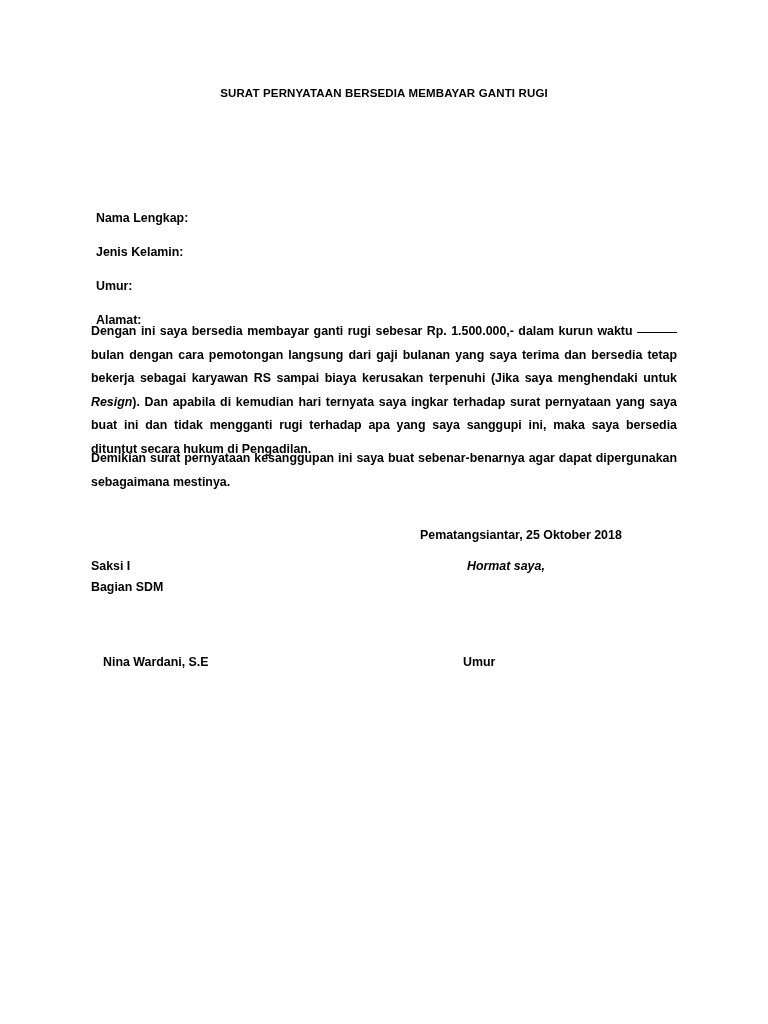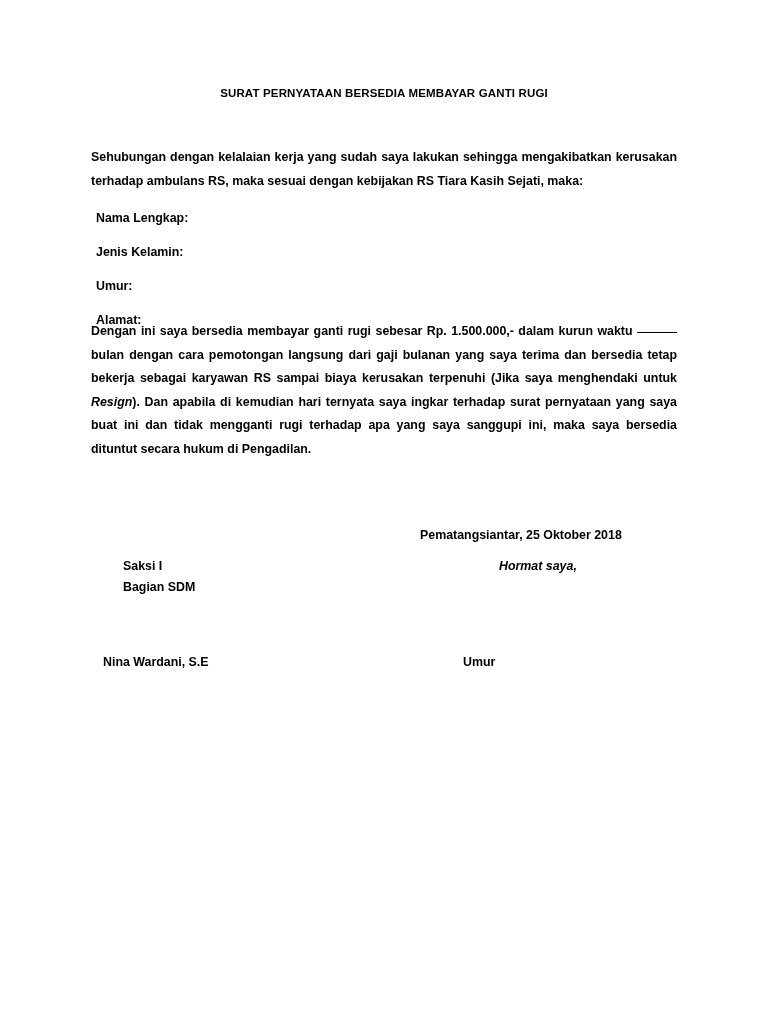--- a/index.html
+++ b/index.html
@@ -80,56 +80,55 @@
   .sig-row {
     position: relative;
     width: 100%;
   }
   .sig-col {
     position: absolute;
     top: 0;
     font-size: 12.4px;
     font-weight: bold;
     line-height: 21px;
-    margin-left: 32px;
   }
   .sig-col.left { left: 0px; }
   .sig-col.right { left: 376px; font-style: italic; }
   .sig-role { display: block; }
   .sig-dept { display: block; }
   .sig-name {
     position: absolute;
     font-size: 12.4px;
     font-weight: bold;
   }
   .sig-name.left { left: 12px; }
   .sig-name.right { left: 372px; }
 </style>
 </head>
 <body>
 
 <div class="page">
 
   <div class="doc-title">SURAT PERNYATAAN BERSEDIA MEMBAYAR GANTI RUGI</div>
 
-  <div class="body-block para-intro">
-    <p class="para">Sehubungan dengan kelalaian kerja yang sudah saya lakukan sehingga mengakibatkan kerusakan terhadap ambulans RS, maka sesuai dengan kebijakan  RS Tiara Kasih Sejati, maka:</p>
-  </div>
 
   <div class="body-block fields">
     <p class="field-line">Nama Lengkap:</p>
     <p class="field-line">Jenis Kelamin:</p>
     <p class="field-line">Umur:</p>
     <p class="field-line">Alamat:</p>
   </div>
 
   <div class="body-block para-main">
     <p class="para"><span> Dengan ini saya bersedia membayar ganti rugi sebesar Rp. 1.500.000,-  dalam kurun waktu </span><span class="blank-fill"></span><span> bulan dengan cara pemotongan langsung dari gaji bulanan yang saya terima dan bersedia tetap bekerja sebagai karyawan RS sampai biaya kerusakan terpenuhi (Jika saya menghendaki untuk </span><span class="italic">Resign</span><span>).  Dan apabila di kemudian hari ternyata saya ingkar terhadap surat pernyataan yang saya buat ini dan tidak mengganti rugi terhadap apa yang saya sanggupi ini, maka saya bersedia dituntut secara hukum di Pengadilan.</span></p>
   </div>
 
+  <div class="body-block para-closing">
+    <p class="para">Demikian surat pernyataan kesanggupan ini saya buat sebenar-benarnya agar dapat dipergunakan sebagaimana mestinya.</p>
+  </div>
 
   <div class="date-line">Pematangsiantar, 25 Oktober 2018</div>
 
   <div class="sig-grid">
 
     <div class="sig-row" style="height:100px;">
       <div class="sig-col left">
         <span class="sig-role">Saksi I</span>
         <span class="sig-dept">Bagian SDM</span>
       </div>

